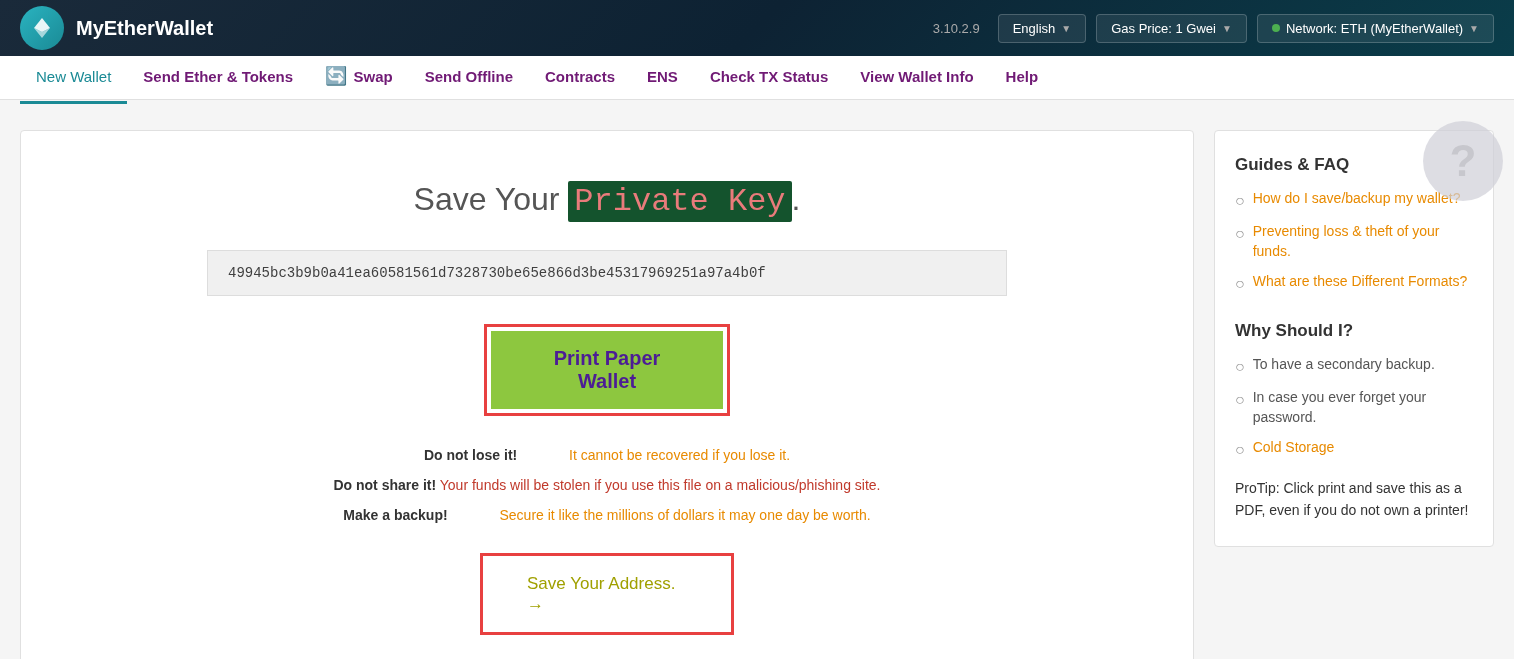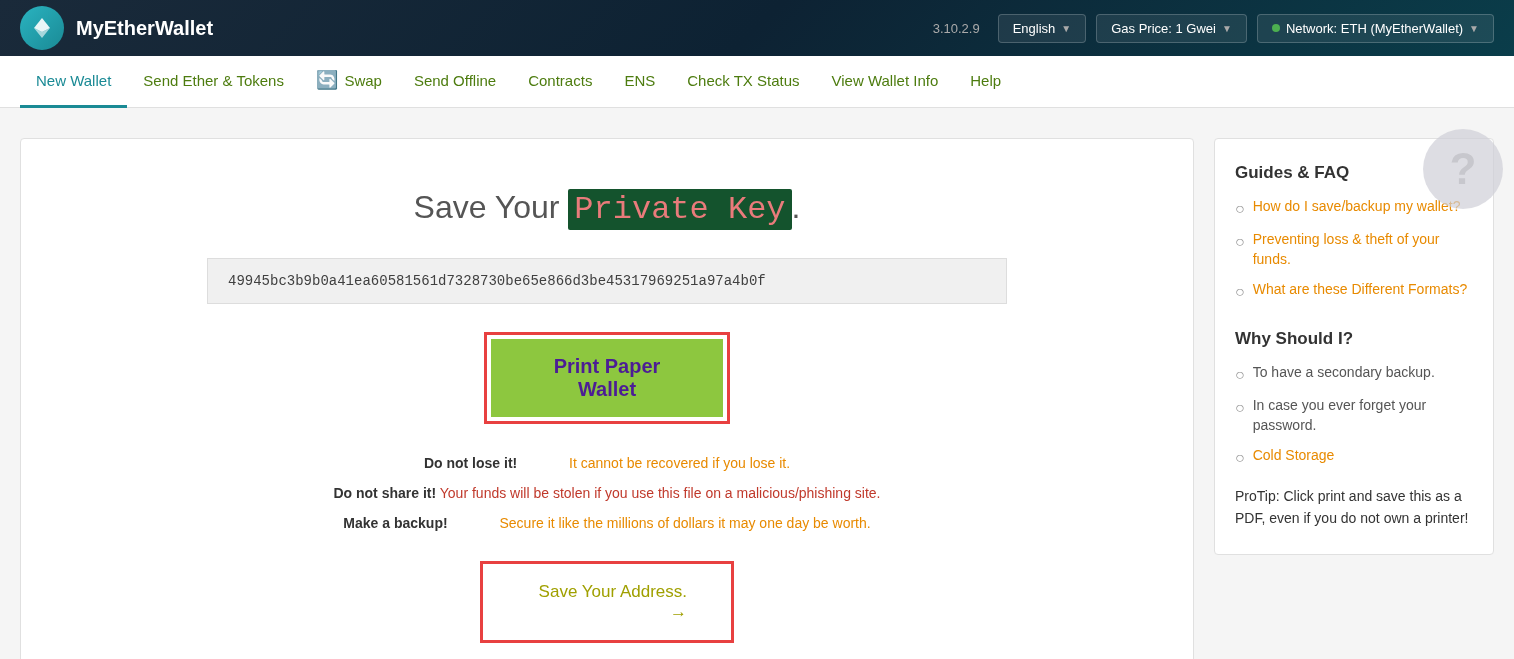--- a/index.html
+++ b/index.html
@@ -82,34 +82,35 @@
       border-radius: 50%;
     }
 
     
     .nav {
       background: white;
       border-bottom: 1px solid #e0e0e0;
       display: flex;
       align-items: center;
       padding: 0 20px;
-      height: 52px;
+      height: 44px;
       gap: 0;
     }
     .nav-item {
       padding: 0 16px;
       height: 52px;
       display: flex;
       align-items: center;
-      color: #4d7c0f;
+      color: #701a75;
       font-size: 15px;
       cursor: pointer;
       text-decoration: none;
       border-bottom: 3px solid transparent;
       transition: color 0.2s;
+      font-weight: bold;
     }
     .nav-item.active {
       color: #1a8a95;
       border-bottom: 3px solid #1a8a95;
       font-weight: 500;
     }
     .nav-item-swap {
       display: flex;
       align-items: center;
       gap: 6px;
@@ -202,21 +203,21 @@
     }
     .save-btn {
       background: transparent;
       color: #a0a000;
       border: none;
       padding: 14px 40px;
       font-size: 17px;
       font-weight: 500;
       cursor: pointer;
       width: 240px;
-      text-align: right;
+      text-align: left;
       display: block;
     }
 
     
     .sidebar {
       width: 280px;
       flex-shrink: 0;
     }
 
     .guides-card {

